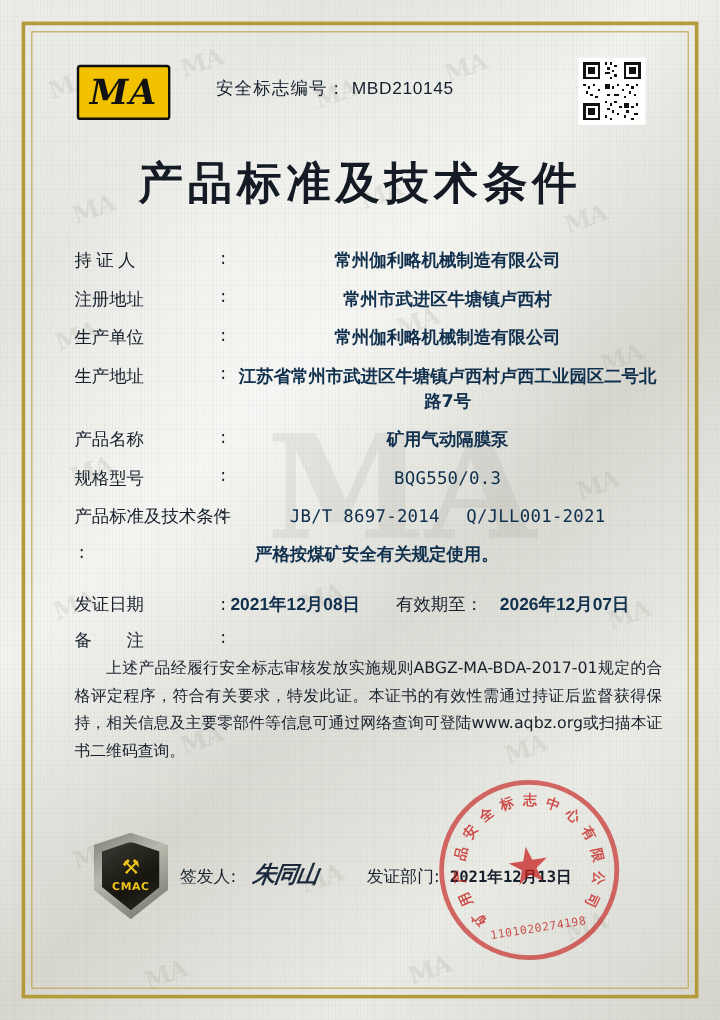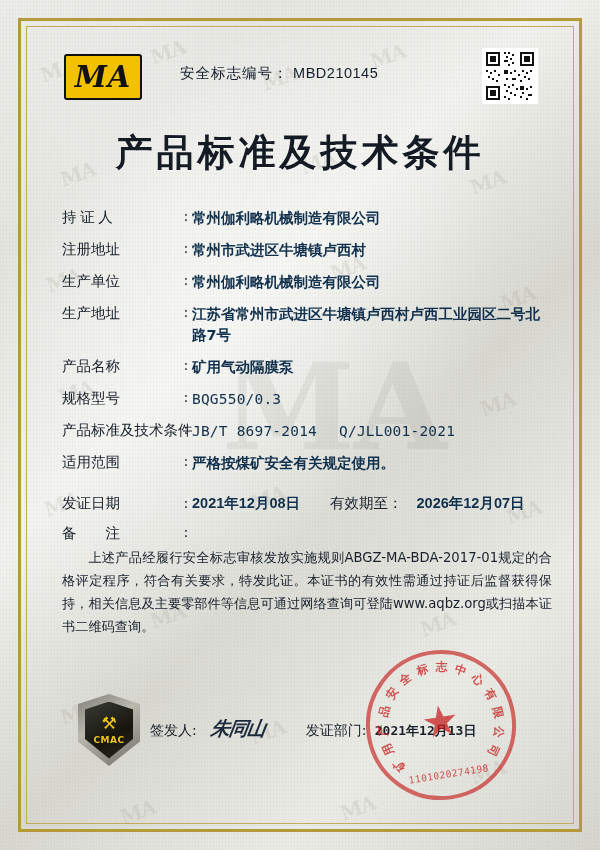--- a/index.html
+++ b/index.html
@@ -161,20 +161,21 @@
   .field-colon {
     flex: 0 0 12px;
     text-align: center;
   }
   .field-value {
     flex: 1;
     font-family: "DejaVu Sans", "Liberation Sans", sans-serif;
     font-weight: bold;
     color: #10304d;
     line-height: 1.45;
+    text-align: center;
   }
   .field-value.mono {
     font-family: "DejaVu Sans Mono", "Liberation Mono", monospace;
     font-weight: normal;
     letter-spacing: 0.2px;
   }
 
   
   .std-value span + span { margin-left: 22px; }
 
@@ -482,21 +483,20 @@
 
     <div class="field-row">
       <div class="field-label">产品标准及技术条件</div>
       <div class="field-colon">:</div>
       <div class="field-value mono std-value">
         <span>JB/T 8697-2014</span><span>Q/JLL001-2021</span>
       </div>
     </div>
 
     <div class="field-row">
-      <div class="field-label">适用范围</div>
       <div class="field-colon">:</div>
       <div class="field-value">严格按煤矿安全有关规定使用。</div>
     </div>
 
     <div style="height:9px"></div>
 
     <div class="dates-row">
       <div class="d-label">发证日期</div>
       <div class="d-colon">:</div>
       <div class="d-val">2021年12月08日</div>

